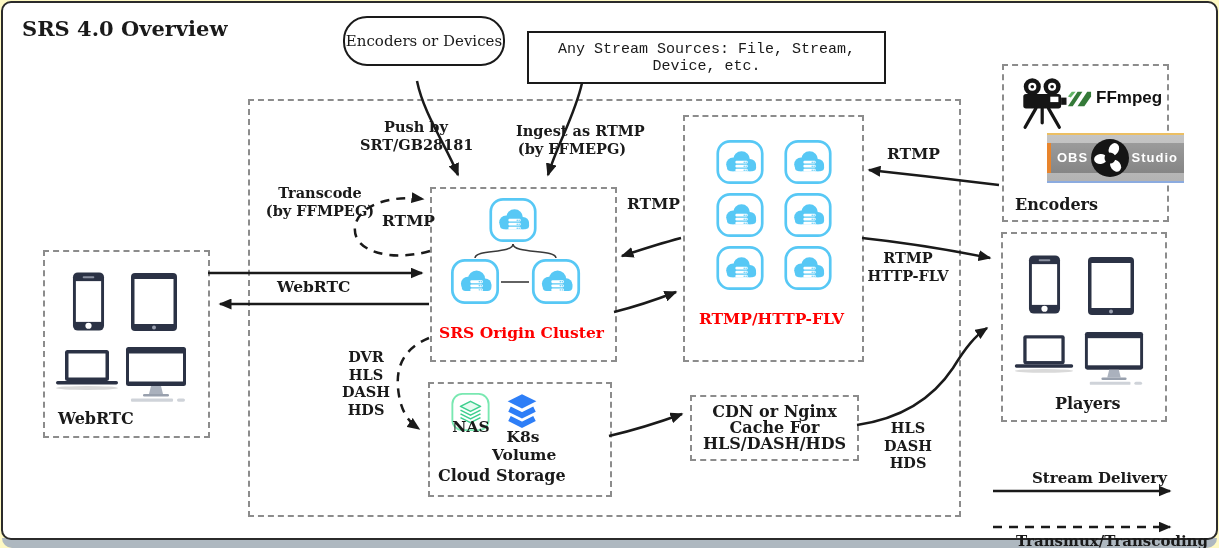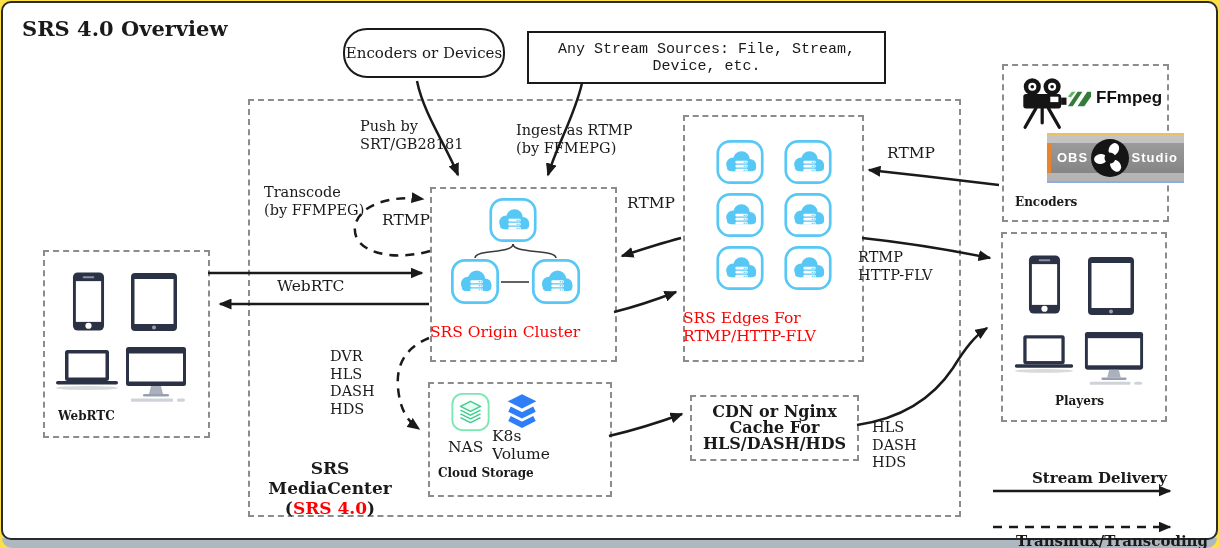--- a/index.html
+++ b/index.html
@@ -1,27 +1,27 @@
 <!DOCTYPE html>
 <html><head>
 <meta charset="utf-8">
 <style>
   html,body{margin:0;padding:0;background:#fff;}
-  .canvas{position:relative;width:1219px;height:548px;background:#fde047;
+  .canvas{position:relative;width:1219px;height:548px;background:#fef9c3;
           font-family:"DejaVu Serif","Liberation Serif",serif;color:#1a1a1a;overflow:hidden;}
   .bottom-strip{position:absolute;left:2px;right:2px;bottom:0;height:10px;background:#aeb8c0;border-radius:0 0 10px 10px;}
   .frame{position:absolute;left:1px;top:1px;width:1213px;height:535px;border:2px solid #2b2b2b;border-radius:10px;background:#fff;}
   .title{position:absolute;left:22px;top:16px;font-size:21px;font-weight:bold;}
   .solid-box{position:absolute;border:2.5px solid #1a1a1a;background:#fff;display:flex;align-items:center;justify-content:center;font-size:15px;text-align:center;z-index:3;}
   .dashed-box{position:absolute;border:2px dashed #8c8c8c;background:transparent;z-index:2;}
-  .lbl{position:absolute;font-weight:normal;font-size:14.5px;line-height:17.5px;white-space:nowrap;z-index:6;}
+  .lbl{position:absolute;font-weight:bold;font-size:14.5px;line-height:17.5px;text-align:center;white-space:nowrap;z-index:6;}
   .lbl.big{font-size:15.5px;}
   .red{color:#fe0000;}
   .mc-label{position:absolute;left:250px;top:458px;width:160px;text-align:center;font-weight:bold;font-size:17px;line-height:20px;z-index:6;}
-  .box-name{position:absolute;font-weight:bold;font-size:12px;z-index:6;}
+  .box-name{position:absolute;font-weight:bold;font-size:16px;z-index:6;}
   .cdn-box{display:flex;flex-direction:column;align-items:center;justify-content:center;font-weight:bold;font-size:16px;line-height:16px;}
   .icon{position:absolute;z-index:4;}
   svg.overlay{position:absolute;left:0;top:0;width:1219px;height:548px;z-index:5;pointer-events:none;}
   .obs-banner{position:absolute;left:1047px;top:133px;width:137px;height:50px;background:linear-gradient(#c6c6c6,#b2b2b2);z-index:4;}
   .obs-top{position:absolute;left:0;top:0;right:0;height:2px;background:#ecbf63;}
   .obs-bot{position:absolute;left:0;bottom:0;right:0;height:2px;background:#8cabdf;}
   .obs-band{position:absolute;left:0;right:0;top:10px;bottom:10px;background:linear-gradient(#9b9b9b,#858585);}
   .obs-orange{position:absolute;left:0;top:10px;bottom:10px;width:4px;background:#e8842c;}
   .obs-txt{position:absolute;top:17px;font-family:"Liberation Sans","DejaVu Sans",sans-serif;font-weight:bold;font-size:13px;color:#fff;letter-spacing:1px;}
   .obs-txt.l{left:10px;} .obs-txt.r{right:6px;}
@@ -129,32 +129,28 @@
           <ellipse cx="20" cy="10.5" rx="5" ry="6.5" transform="rotate(144 20 20)"></ellipse>
           <ellipse cx="20" cy="10.5" rx="5" ry="6.5" transform="rotate(264 20 20)"></ellipse>
         </g>
         <circle cx="20" cy="20" r="5.5" fill="#151515"></circle>
       </symbol>
     </defs>
   </svg>
 
   <div class="title">SRS 4.0 Overview</div>
 
-  <div class="solid-box" style="left:343px;top:28px;width:158px;height:46px;border-radius:24px;">
+  <div class="solid-box" style="left:343px;top:16px;width:158px;height:46px;border-radius:24px;">
     <span>Encoders or Devices</span>
   </div>
   <div class="solid-box" style="left:527px;top:31px;width:355px;height:49px;font-family:Liberation Mono, monospace;">
     <span>Any Stream Sources: File, Stream, Device, etc.</span>
   </div>
 
   <div class="dashed-box" style="left:248px;top:99px;width:709px;height:414px;"></div>
-  <div class="mc-label">
-    <div>SRS MediaCenter</div>
-    <div><span>(</span><span class="red">SRS 4.0</span><span>)</span></div>
-  </div>
 
   <div class="dashed-box" style="left:430px;top:187px;width:183px;height:171px;"></div>
   <svg class="icon" style="left:488px;top:197px;" width="50" height="46">
       <use href="#ic-cloud"></use>
     </svg>
   <svg class="icon" style="left:450px;top:258px;" width="50" height="47">
       <use href="#ic-cloud"></use>
     </svg>
   <svg class="icon" style="left:530px;top:258px;" width="52" height="47">
       <use href="#ic-cloud"></use>
@@ -174,32 +170,31 @@
   <svg class="icon" style="left:782px;top:192px;" width="52" height="46">
       <use href="#ic-cloud"></use>
     </svg>
   <svg class="icon" style="left:714px;top:245px;" width="52" height="46">
       <use href="#ic-cloud"></use>
     </svg>
   <svg class="icon" style="left:782px;top:245px;" width="52" height="46">
       <use href="#ic-cloud"></use>
     </svg>
   <div class="lbl big red" style="left:683px;top:310px;width:177px;">
-    <div>SRS Edges For</div>
     <div>RTMP/HTTP-FLV</div>
   </div>
 
   <div class="dashed-box" style="left:428px;top:382px;width:180px;height:111px;"></div>
   <svg class="icon" style="left:449px;top:392px;" width="43" height="40">
       <use href="#ic-nas"></use>
     </svg>
   <svg class="icon" style="left:502px;top:390px;" width="40" height="42">
       <use href="#ic-k8s"></use>
     </svg>
-  <div class="lbl big" style="left:448px;top:439px;width:46px;">NAS</div>
+  <div class="lbl big" style="left:448px;top:418px;width:46px;">NAS</div>
   <div class="lbl big" style="left:492px;top:428px;width:62px;">
     <div>K8s</div>
     <div>Volume</div>
   </div>
   <div class="box-name" style="left:438px;top:466px;">Cloud Storage</div>
 
   <div class="dashed-box cdn-box" style="left:690px;top:395px;width:165px;height:62px;">
     <div>CDN or Nginx</div>
     <div>Cache For</div>
     <div>HLS/DASH/HDS</div>

